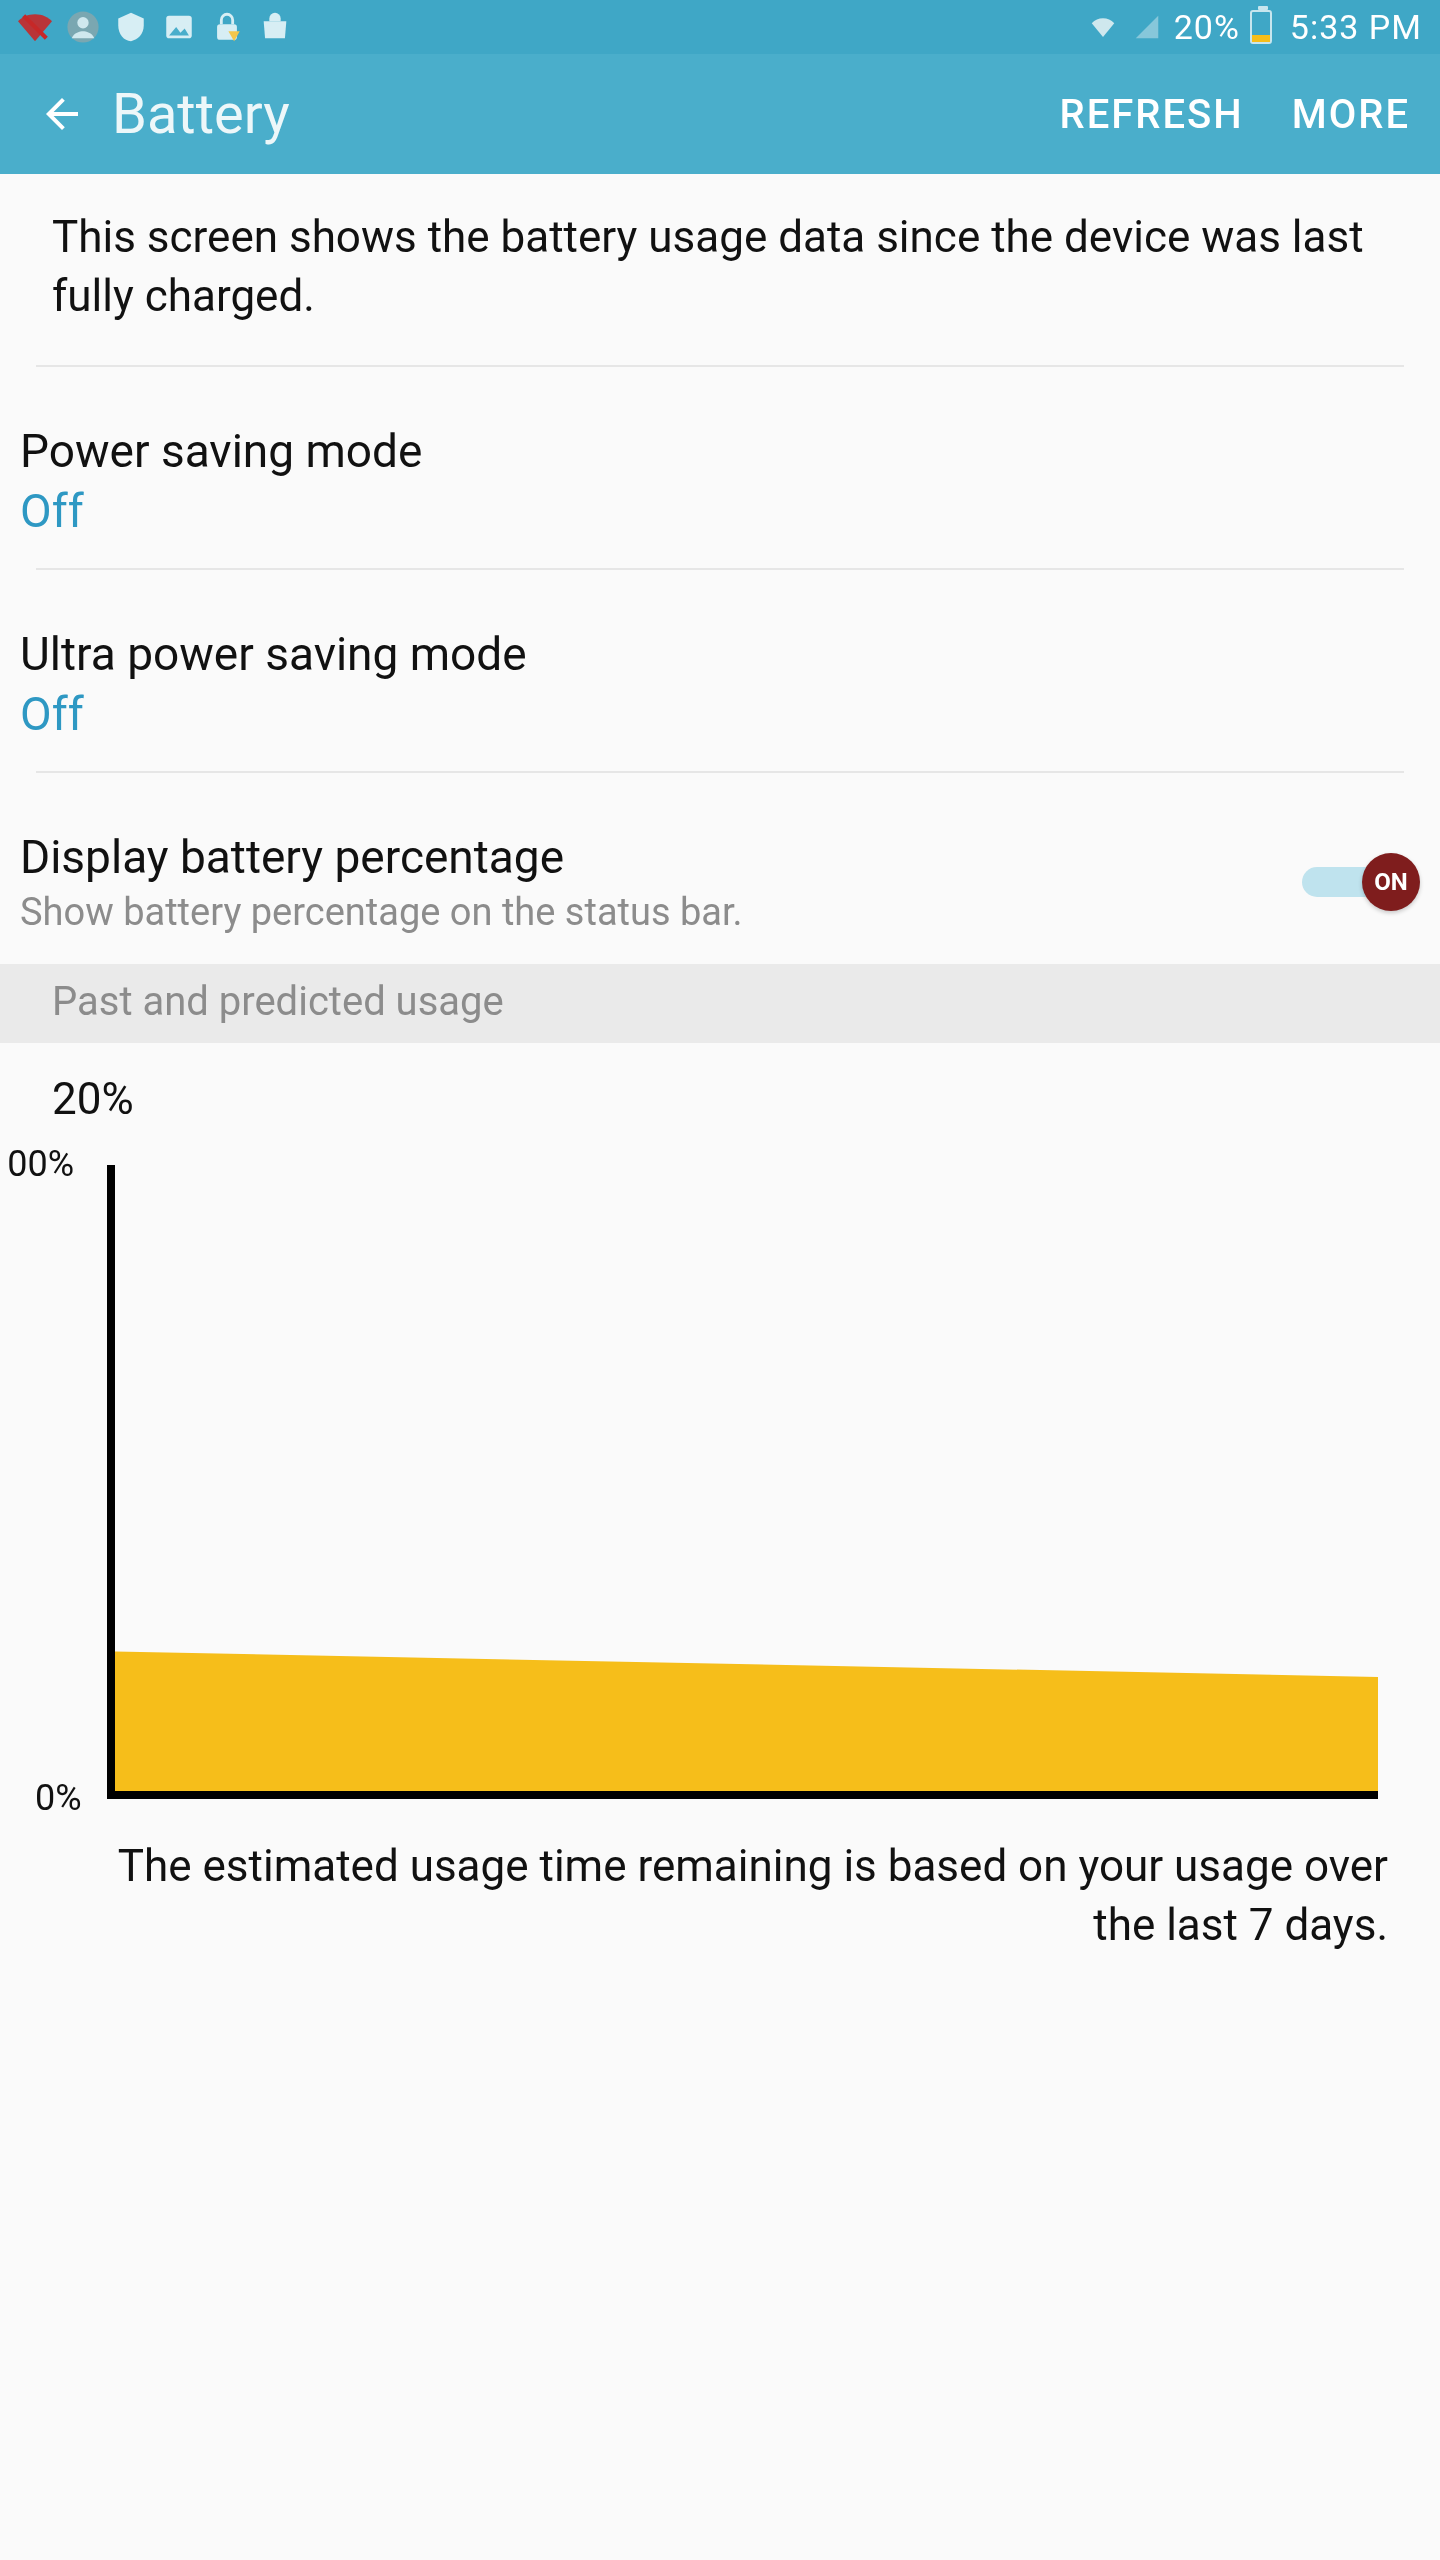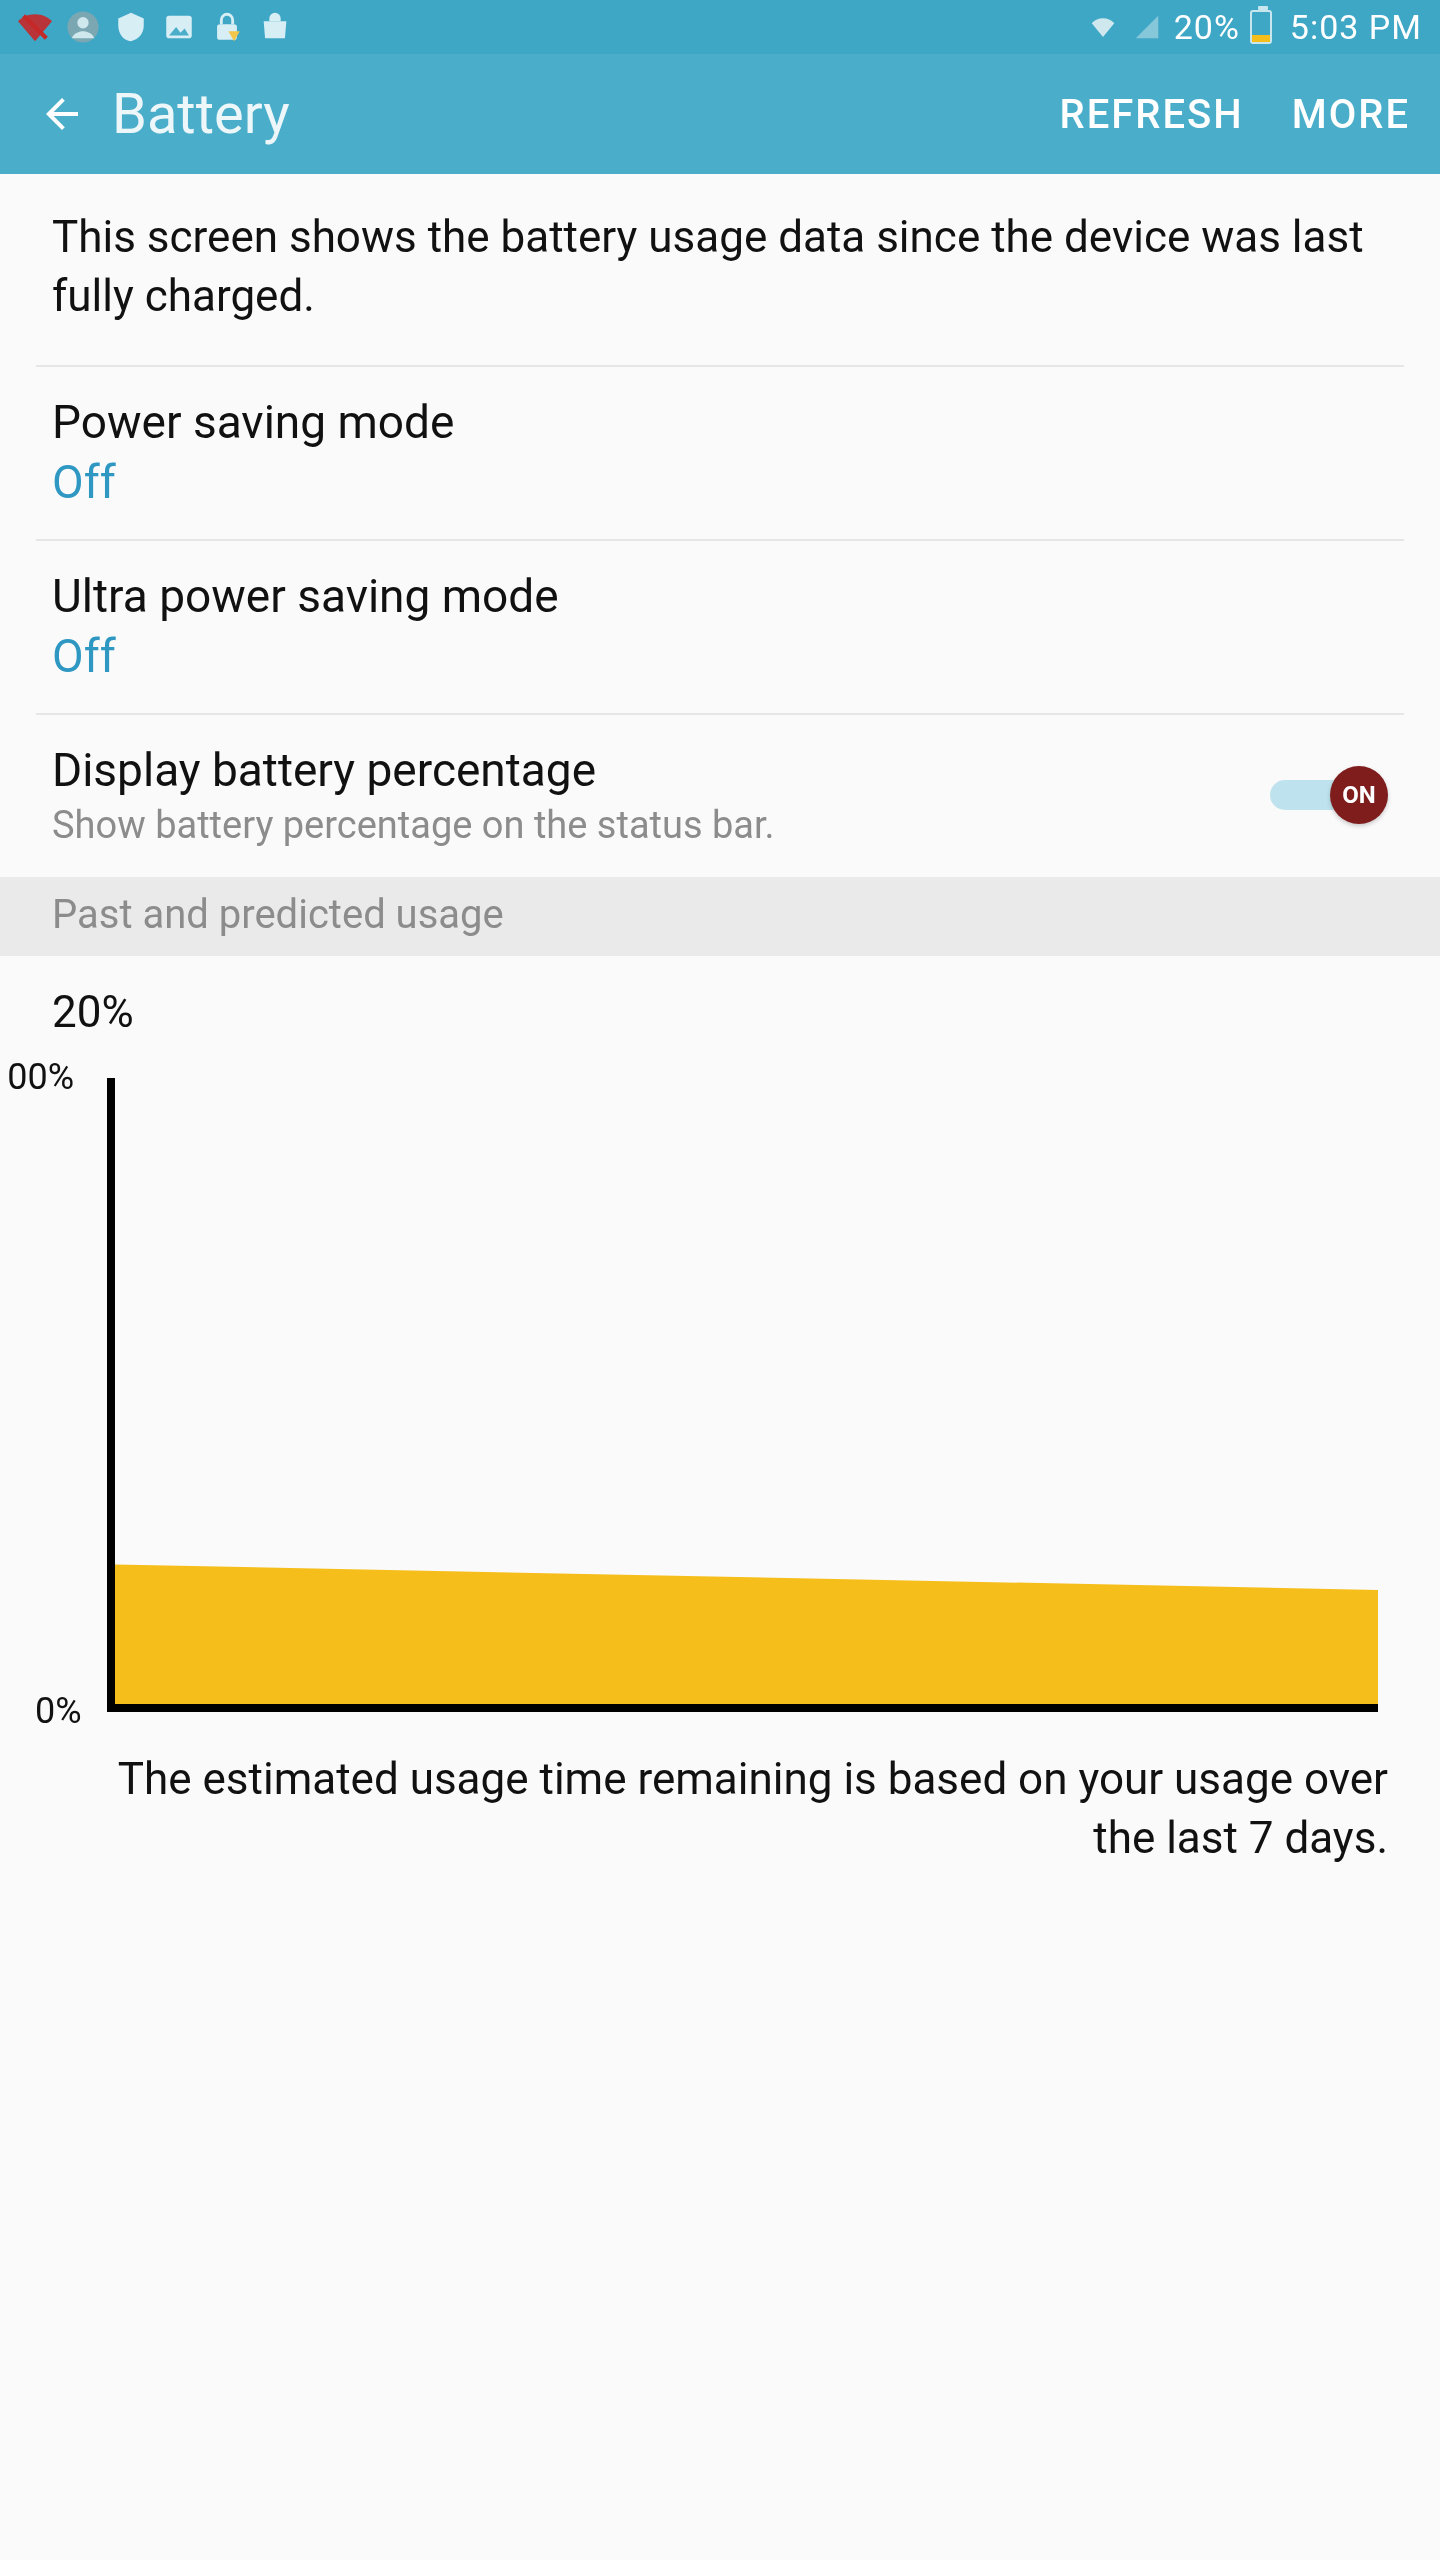--- a/index.html
+++ b/index.html
@@ -19,21 +19,21 @@
   .back-btn { width: 64px; height: 64px; display:flex; align-items:center; justify-content:center; cursor:pointer;}
   .title { font-size: 56px; font-weight: 400; margin-left: 18px; opacity: .9;}
   .spacer { flex: 1; }
   .action { font-size: 40px; font-weight: 500; letter-spacing: 2px; margin-left: 48px; cursor:pointer;}
 
   
   .content { background: #fafafa; }
   .intro { padding: 34px 52px 38px; font-size: 44px; color: #111; line-height: 1.35; }
   .divider { height: 2px; background: #e6e6e6; margin: 0 36px; }
 
-  .row { padding: 28px 52px 30px; cursor:pointer; }
+  .row { padding: 28px 20px 30px; cursor:pointer;margin-top:29px; }
   .row-title { font-size: 46px; color: #111; }
   .row-sub { font-size: 46px; color: #2e98c3; margin-top: 6px; }
   .row-desc { font-size: 38px; color: #8c8c8c; margin-top: 6px; }
 
   .row-toggle { display:flex; align-items:center; }
   .row-toggle .text { flex:1; }
   .toggle { width: 118px; height: 54px; position: relative; }
   .toggle-track { position:absolute; left:0; top:12px; width:100%; height:30px; background:#bfe3ee; border-radius:15px;}
   .toggle-knob { position:absolute; right:0; top:-2px; width:58px; height:58px; background:#7f1d1d; border-radius:50%; color:#fff; font-size:24px; font-weight:700; display:flex; align-items:center; justify-content:center; box-shadow:0 2px 4px rgba(0,0,0,.2);}
 
@@ -104,21 +104,21 @@
     </span>
     <span class="status-icon" style="opacity:.5">
       <svg viewBox="0 0 24 24" width="30" height="30">
           <path fill="#cfe8ee" d="M3 21L21 3v18H3z"></path>
         </svg>
     </span>
     <span>20%</span>
     <span class="battery-shell">
         <span class="battery-fill"></span>
       </span>
-    <span style="margin-left:8px">5:03 PM</span>
+    <span style="margin-left:8px">5:33 PM</span>
   </div>
 </div>
 
 <div class="app-bar">
   <div class="back-btn">
     <svg viewBox="0 0 24 24" width="48" height="48">
         <path fill="#fff" d="M20 11H7.8l5.6-5.6L12 4l-8 8 8 8 1.4-1.4L7.8 13H20v-2z"></path>
       </svg>
   </div>
   <div class="title">Battery</div>

